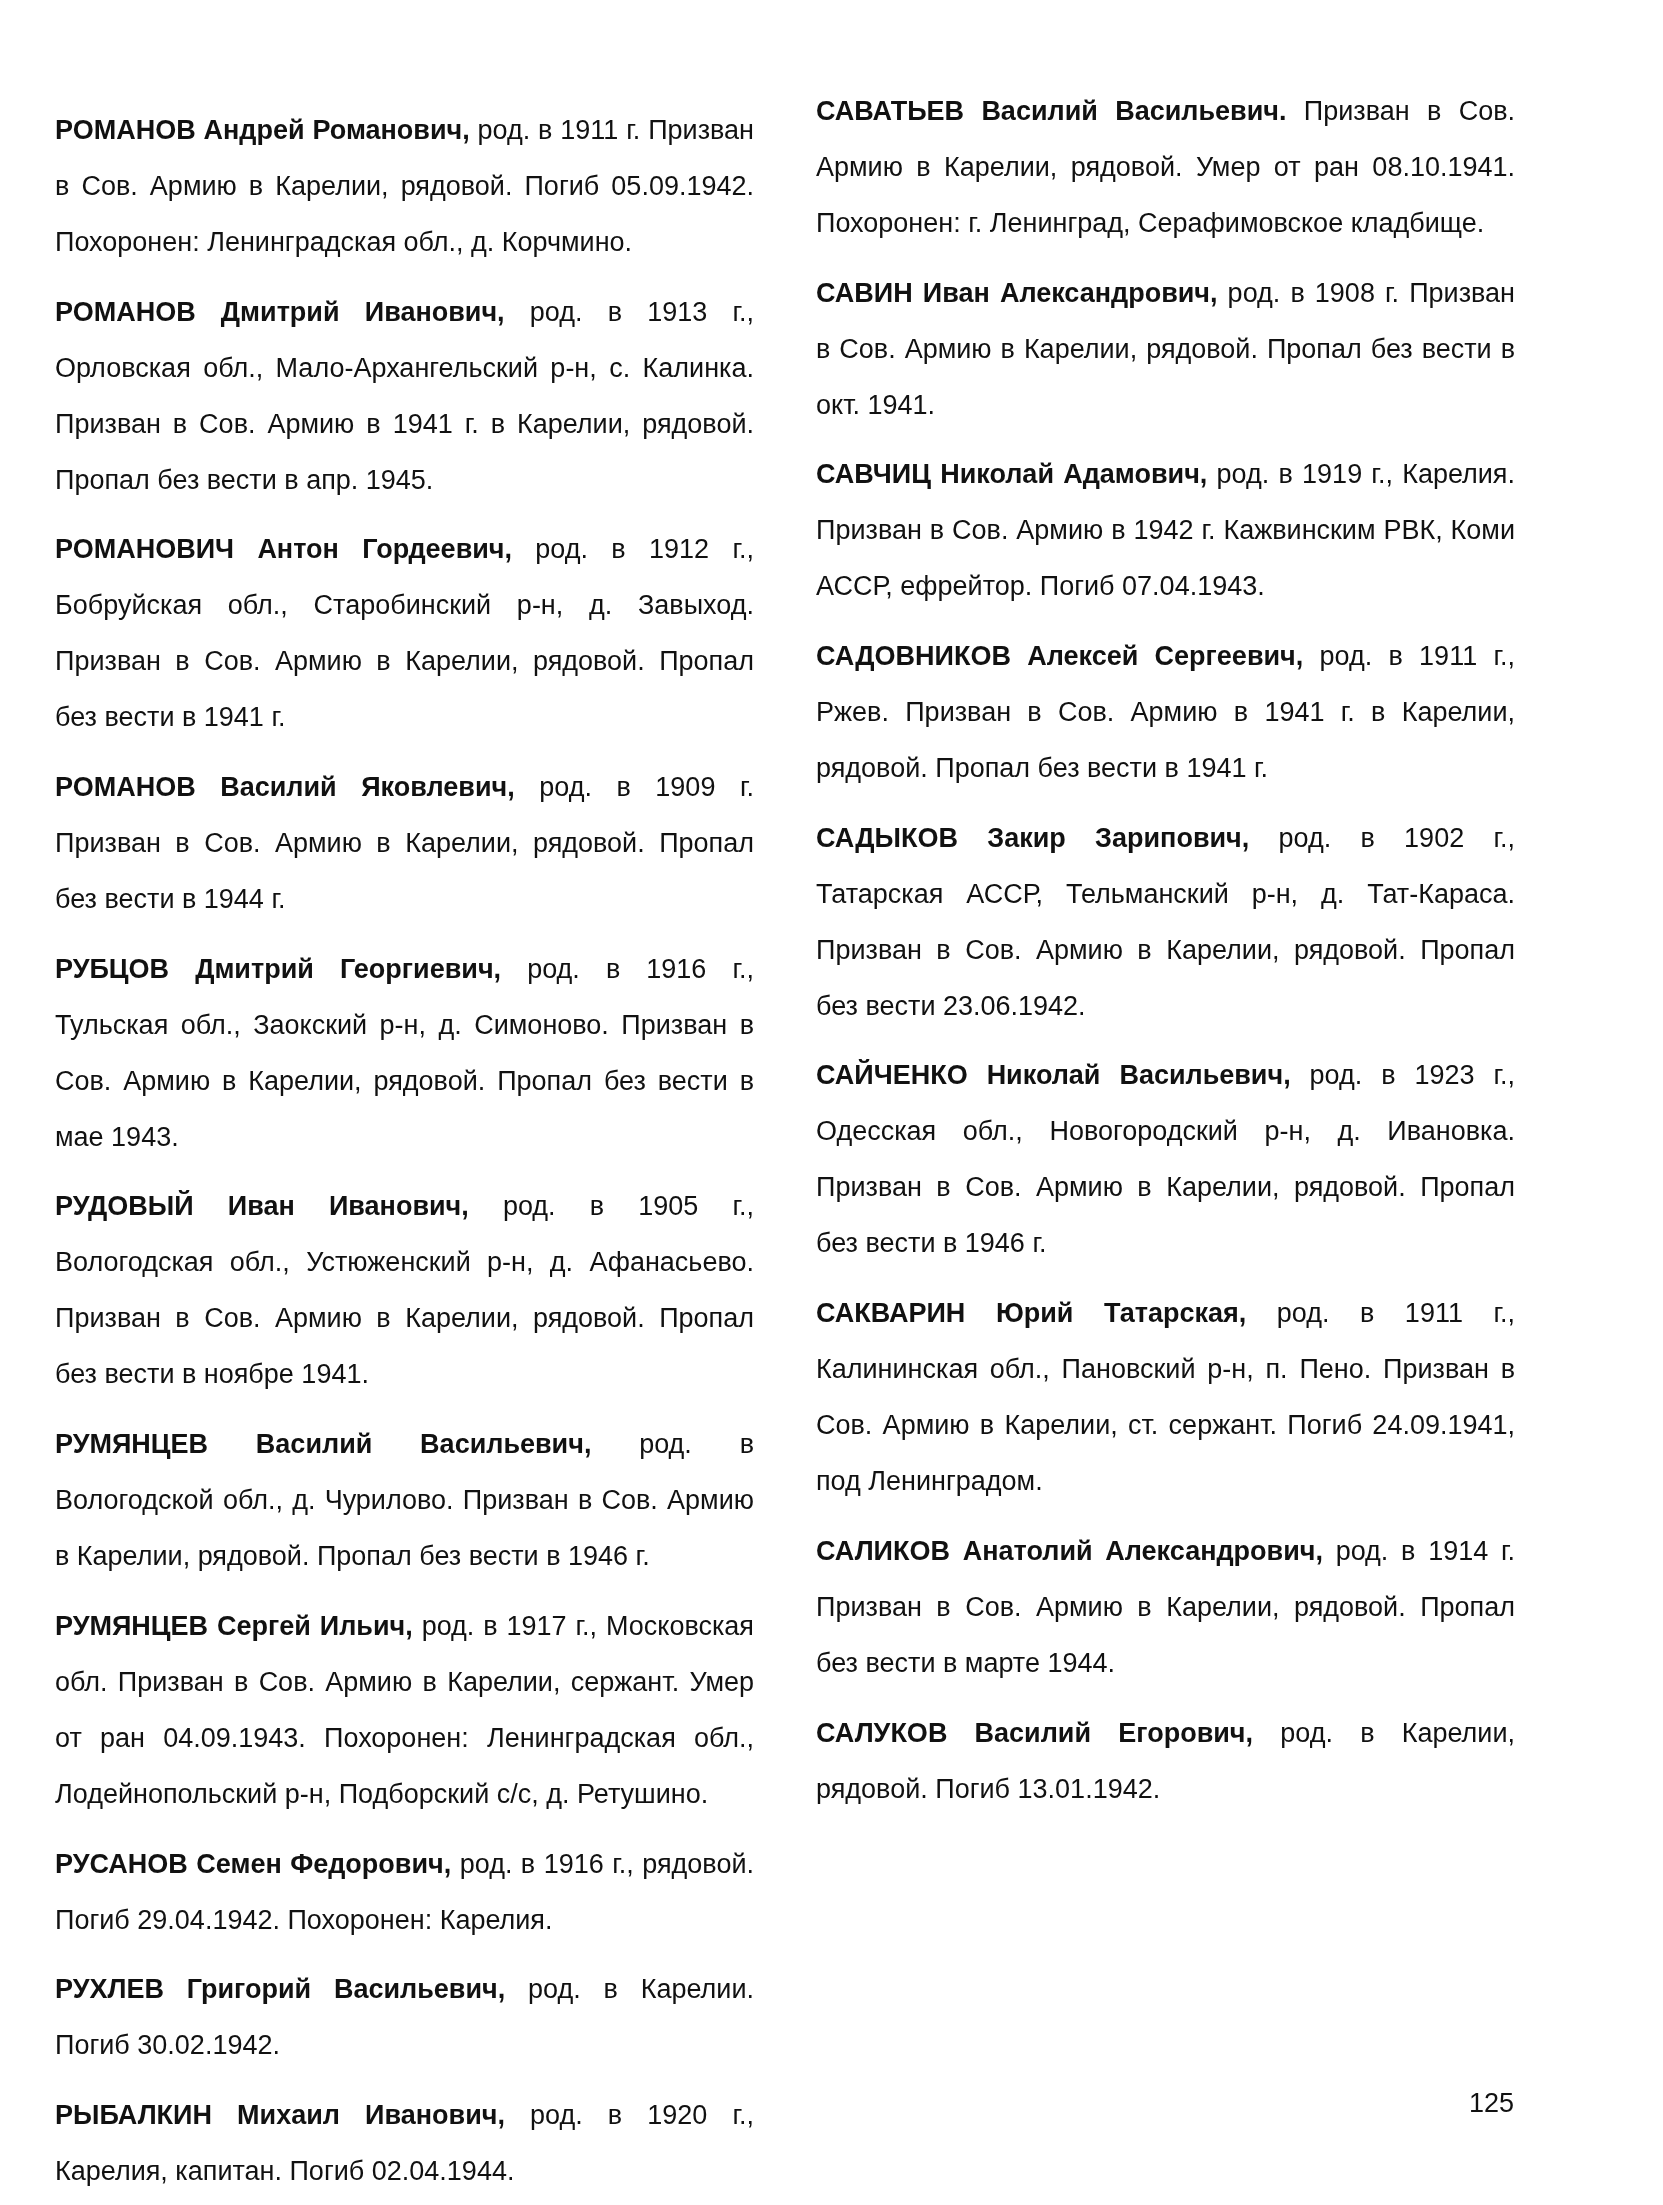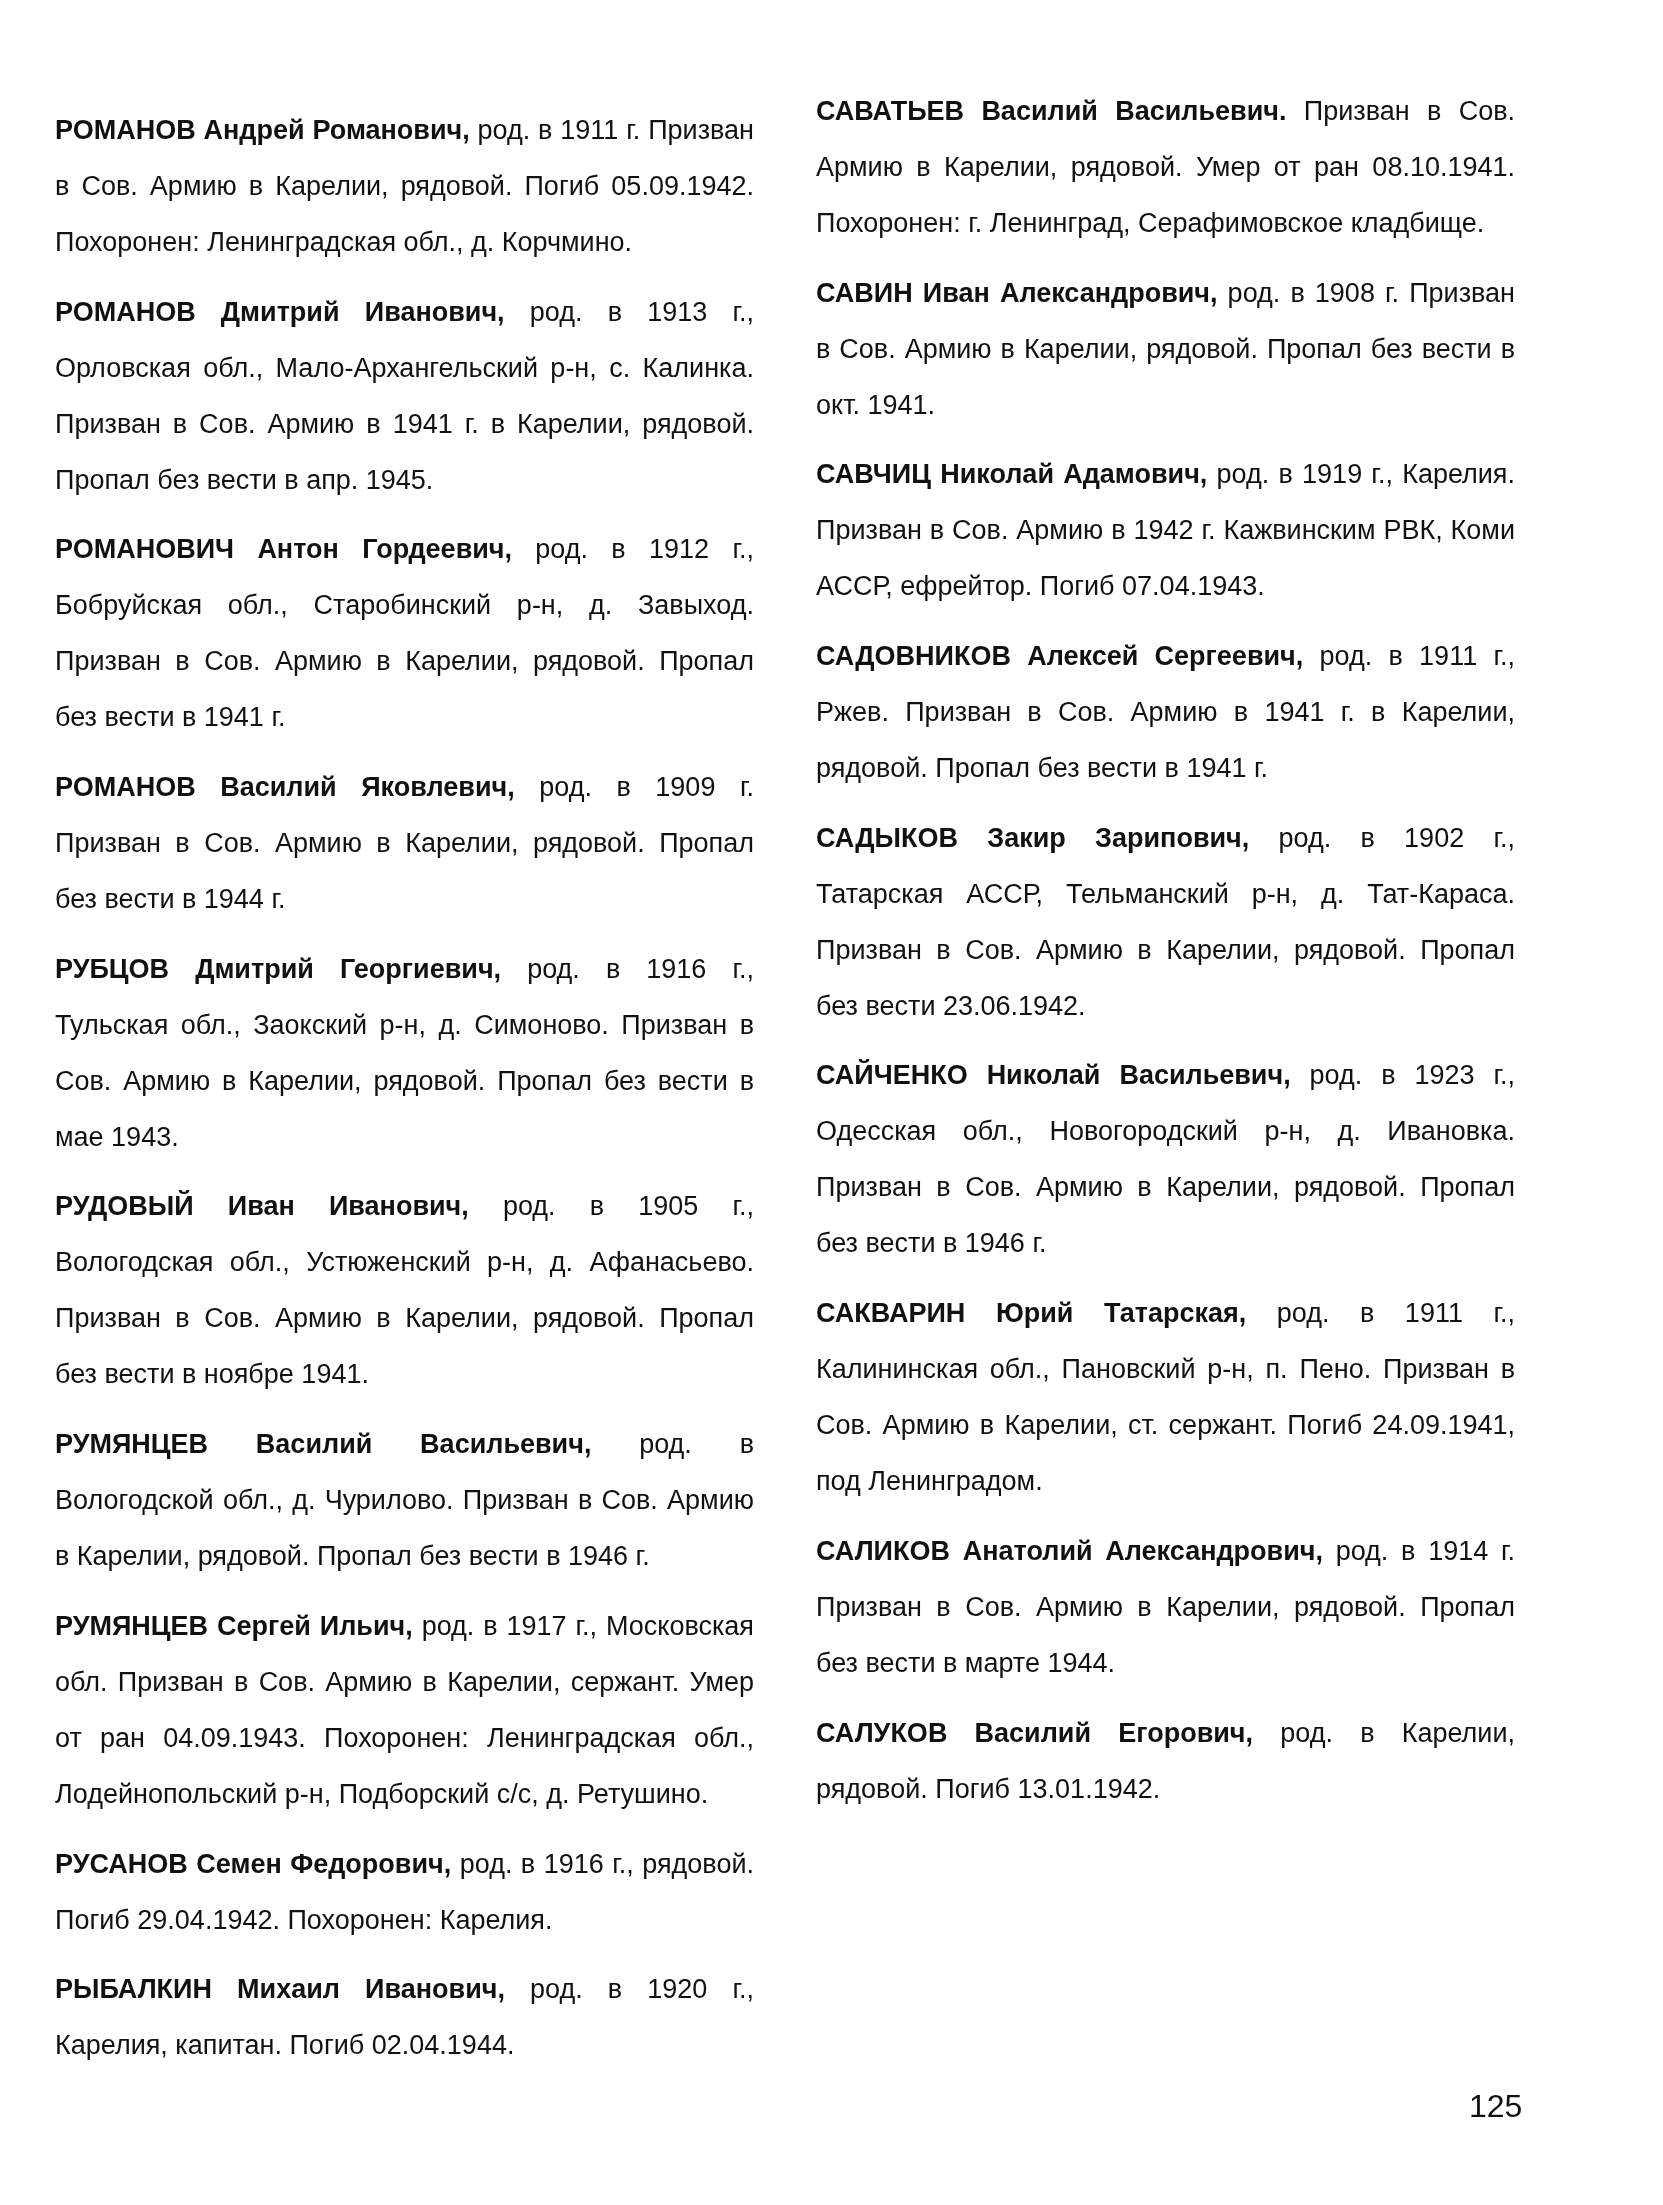--- a/index.html
+++ b/index.html
@@ -6,36 +6,37 @@
   body { width:1664px; height:2205px; position:relative; overflow:hidden; color:#111; }
   .page { position:absolute; left:0; top:0; width:1664px; height:2205px; }
   .col { position:absolute; top:102px; width:699px;
          font-family:"Liberation Sans Narrow","Liberation Sans",sans-serif;
          font-size:27px; line-height:56px; text-align:justify; }
   .col-left { left:55px; }
   .col-right { left:816px; top:83px; }
   .entry { margin:0 0 13.7px 0; hyphens:manual; }
   .entry .sur { font-weight:bold; letter-spacing:0; }
   .entry .given { font-weight:bold; }
-  .page-num { position:absolute; left:1469px; top:2088px; font-family:"Liberation Sans",sans-serif; font-size:32px; }
+  .page-num { position:absolute; left:1469px; top:2088px; font-family:"Liberation Sans",sans-serif; font-size:27px; }
 </style>
 </head>
 <body>
 
 <div class="page">
   <div class="col col-left" id="col-left">
       <p class="entry"><span class="sur">РОМАНОВ</span> <span class="given">Андрей Романович,</span><span class=""> род. в 1911 г. Призван в Сов. Армию в Карелии, рядовой. Погиб 05.09.1942. Похоронен: Ленинградская обл., д. Корчмино.</span></p>
       <p class="entry"><span class="sur">РОМАНОВ</span> <span class="given">Дмитрий Иванович,</span><span class=""> род. в 1913 г., Орловская обл., Мало-Архангельский р-н, с. Калинка. Призван в Сов. Армию в 1941 г. в Карелии, рядовой. Пропал без вести в апр. 1945.</span></p>
       <p class="entry"><span class="sur">РОМАНОВИЧ</span> <span class="given">Антон Гордеевич,</span><span class=""> род. в 1912 г., Бобруйская обл., Старобинский р-н, д. Завыход. Призван в Сов. Армию в Карелии, рядовой. Пропал без вести в 1941 г.</span></p>
       <p class="entry"><span class="sur">РОМАНОВ</span> <span class="given">Василий Яковлевич,</span><span class=""> род. в 1909 г. Призван в Сов. Армию в Карелии, рядовой. Пропал без вести в 1944 г.</span></p>
       <p class="entry"><span class="sur">РУБЦОВ</span> <span class="given">Дмитрий Георгиевич,</span><span class=""> род. в 1916 г., Тульская обл., Заокский р-н, д. Симоново. Призван в Сов. Армию в Карелии, рядовой. Пропал без вести в мае 1943.</span></p>
       <p class="entry"><span class="sur">РУДОВЫЙ</span> <span class="given">Иван Иванович,</span><span class=""> род. в 1905 г., Вологодская обл., Устюженский р-н, д. Афанасьево. Призван в Сов. Армию в Карелии, рядовой. Пропал без вести в ноябре 1941.</span></p>
       <p class="entry"><span class="sur">РУМЯНЦЕВ</span> <span class="given">Василий Васильевич,</span><span class=""> род. в Вологодской обл., д. Чурилово. Призван в Сов. Армию в Карелии, рядовой. Пропал без вести в 1946 г.</span></p>
       <p class="entry"><span class="sur">РУМЯНЦЕВ</span> <span class="given">Сергей Ильич,</span><span class=""> род. в 1917 г., Московская обл. Призван в Сов. Армию в Карелии, сержант. Умер от ран 04.09.1943. Похоронен: Ленинградская обл., Лодейнопольский р-н, Подборский с/с, д. Ретушино.</span></p>
       <p class="entry"><span class="sur">РУСАНОВ</span> <span class="given">Семен Федорович,</span><span class=""> род. в 1916 г., рядовой. Погиб 29.04.1942. Похоронен: Карелия.</span></p>
+      <p class="entry"><span class="sur">РУХЛЕВ</span> <span class="given">Григорий Васильевич,</span><span class=""> род. в Карелии. Погиб 30.02.1942.</span></p>
       <p class="entry"><span class="sur">РЫБАЛКИН</span> <span class="given">Михаил Иванович,</span><span class=""> род. в 1920 г., Карелия, капитан. Погиб 02.04.1944.</span></p>
     </div>
   <div class="col col-right" id="col-right">
       <p class="entry"><span class="sur">САВАТЬЕВ</span> <span class="given">Василий Васильевич.</span><span class=""> Призван в Сов. Армию в Карелии, рядовой. Умер от ран 08.10.1941. Похоронен: г. Ленинград, Серафимовское кладбище.</span></p>
       <p class="entry"><span class="sur">САВИН</span> <span class="given">Иван Александрович,</span><span class=""> род. в 1908 г. Призван в Сов. Армию в Карелии, рядовой. Пропал без вести в окт. 1941.</span></p>
       <p class="entry"><span class="sur">САВЧИЦ</span> <span class="given">Николай Адамович,</span><span class=""> род. в 1919 г., Карелия. Призван в Сов. Армию в 1942 г. Кажвинским РВК, Коми АССР, ефрейтор. Погиб 07.04.1943.</span></p>
       <p class="entry"><span class="sur">САДОВНИКОВ</span> <span class="given">Алексей Сергеевич,</span><span class=""> род. в 1911 г., Ржев. Призван в Сов. Армию в 1941 г. в Карелии, рядовой. Пропал без вести в 1941 г.</span></p>
       <p class="entry"><span class="sur">САДЫКОВ</span> <span class="given">Закир Зарипович,</span><span class=""> род. в 1902 г., Татарская АССР, Тельманский р-н, д. Тат-Караса. Призван в Сов. Армию в Карелии, рядовой. Пропал без вести 23.06.1942.</span></p>
       <p class="entry"><span class="sur">САЙЧЕНКО</span> <span class="given">Николай Васильевич,</span><span class=""> род. в 1923 г., Одесская обл., Новогородский р-н, д. Ивановка. Призван в Сов. Армию в Карелии, рядовой. Пропал без вести в 1946 г.</span></p>
       <p class="entry"><span class="sur">САКВАРИН</span> <span class="given">Юрий Татарская,</span><span class=""> род. в 1911 г., Калининская обл., Пановский р-н, п. Пено. Призван в Сов. Армию в Карелии, ст. сержант. Погиб 24.09.1941, под Ленинградом.</span></p>

